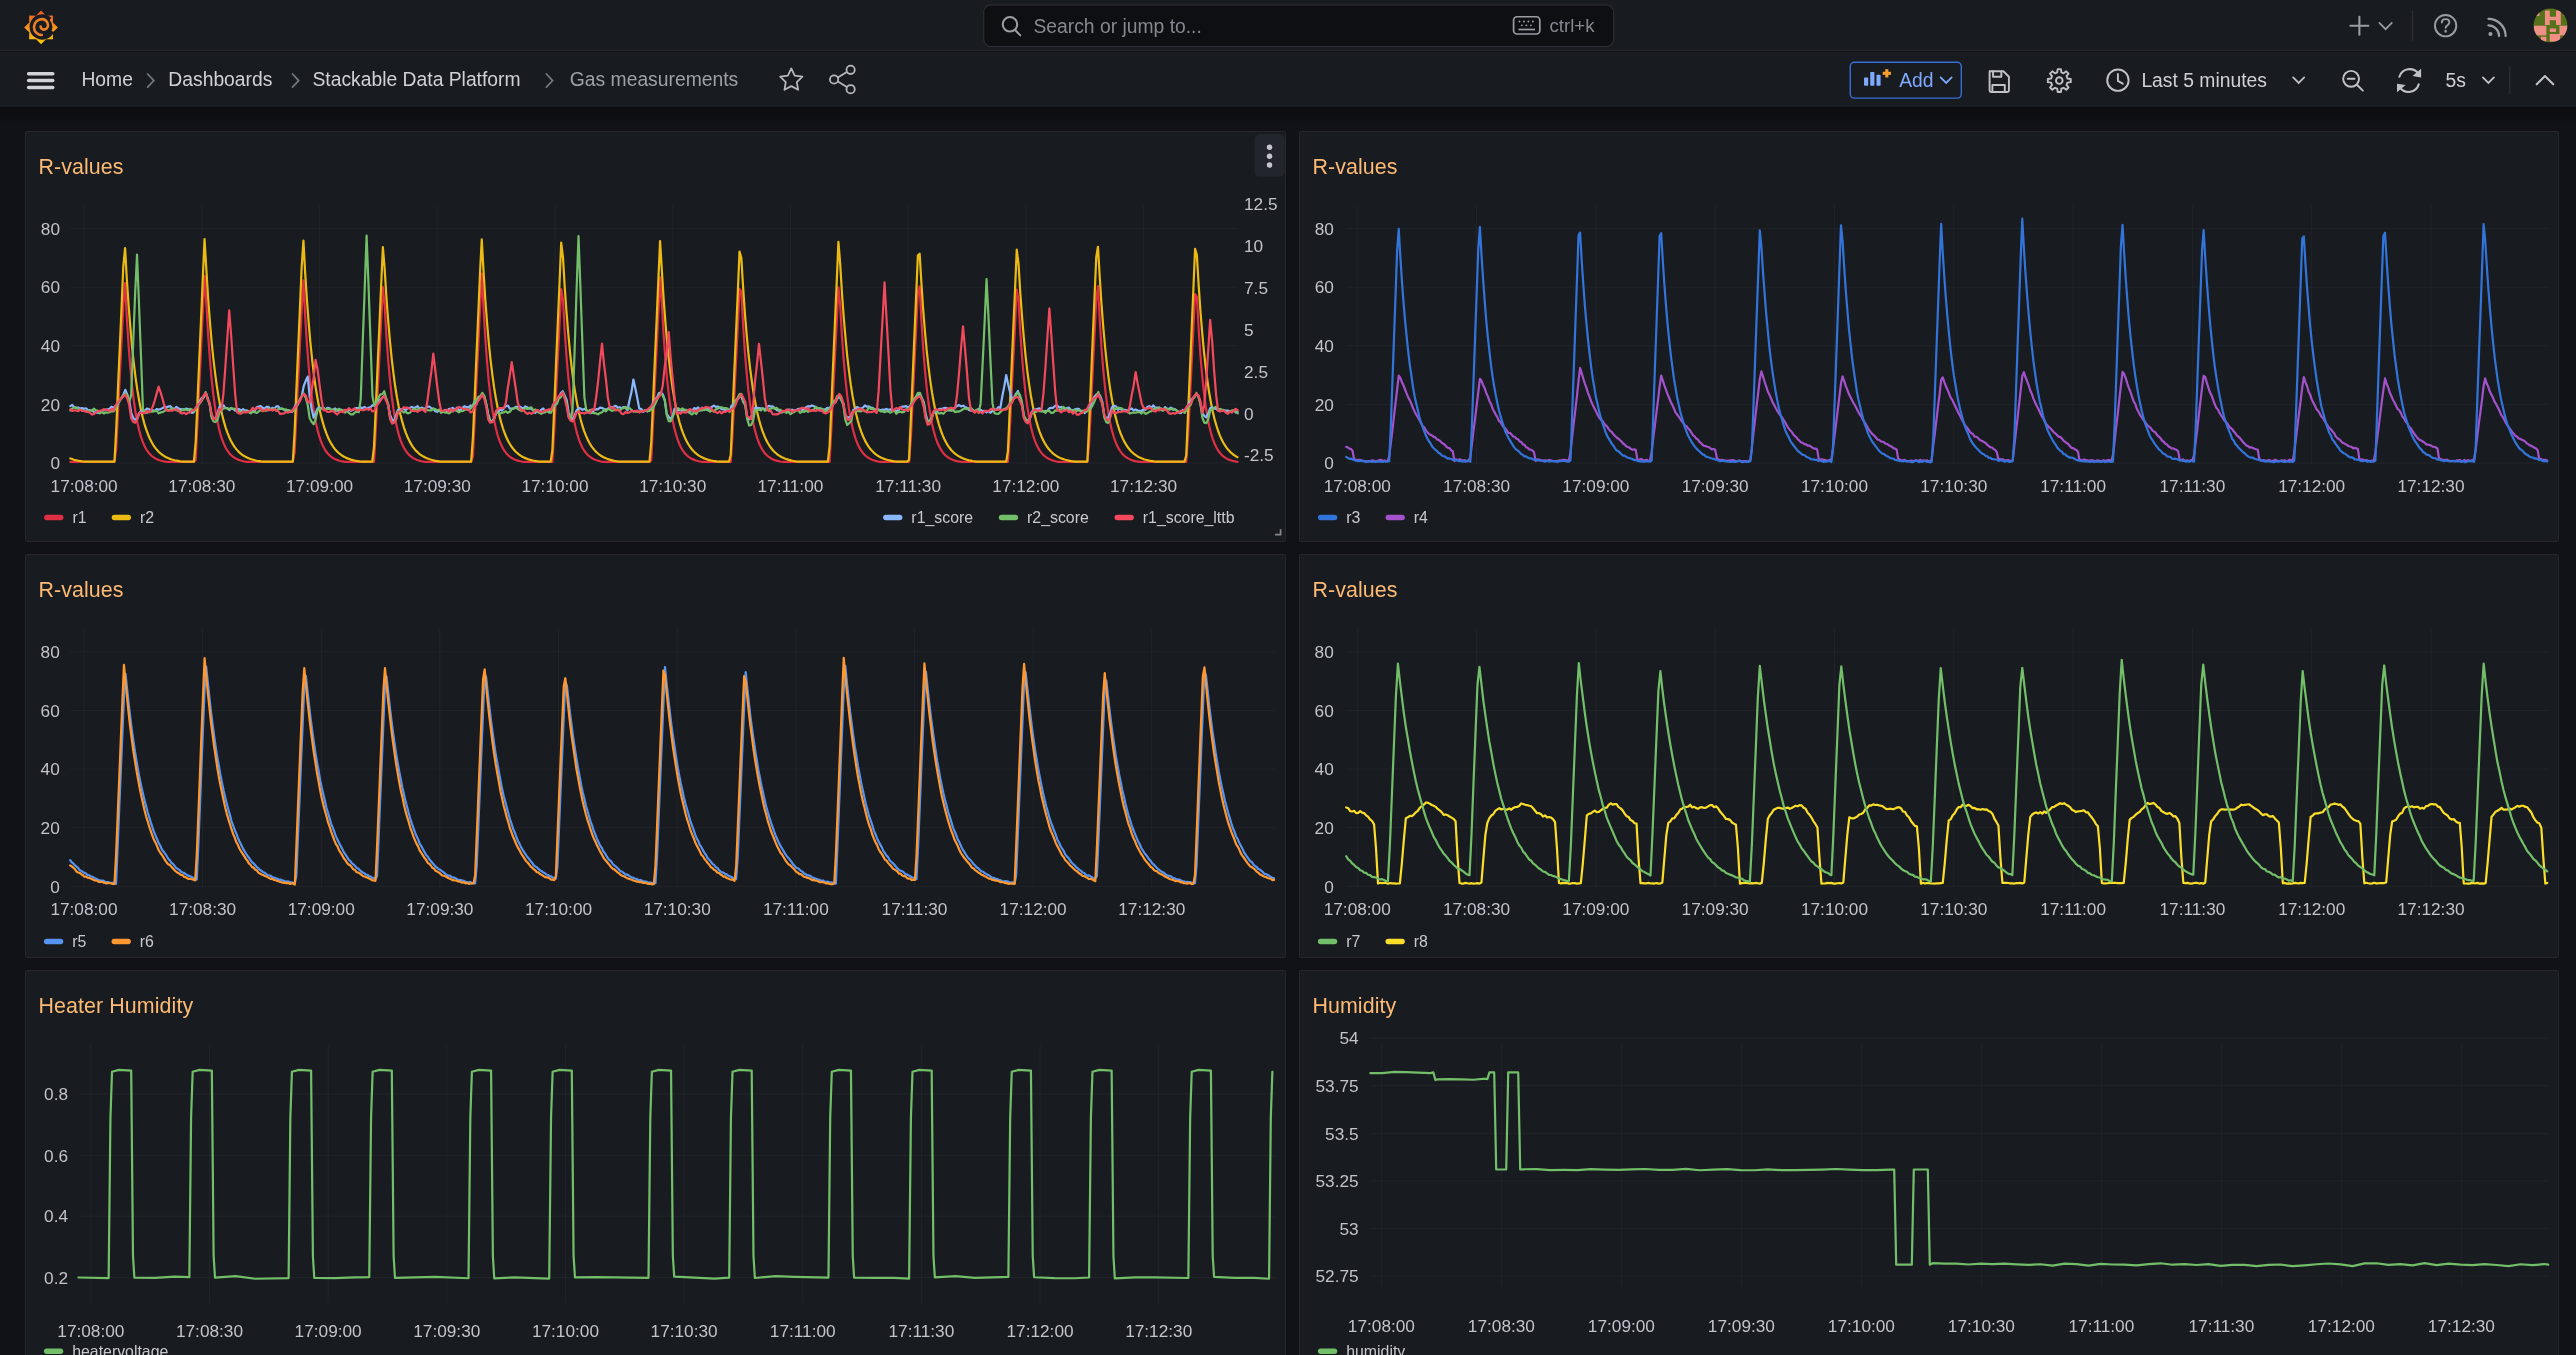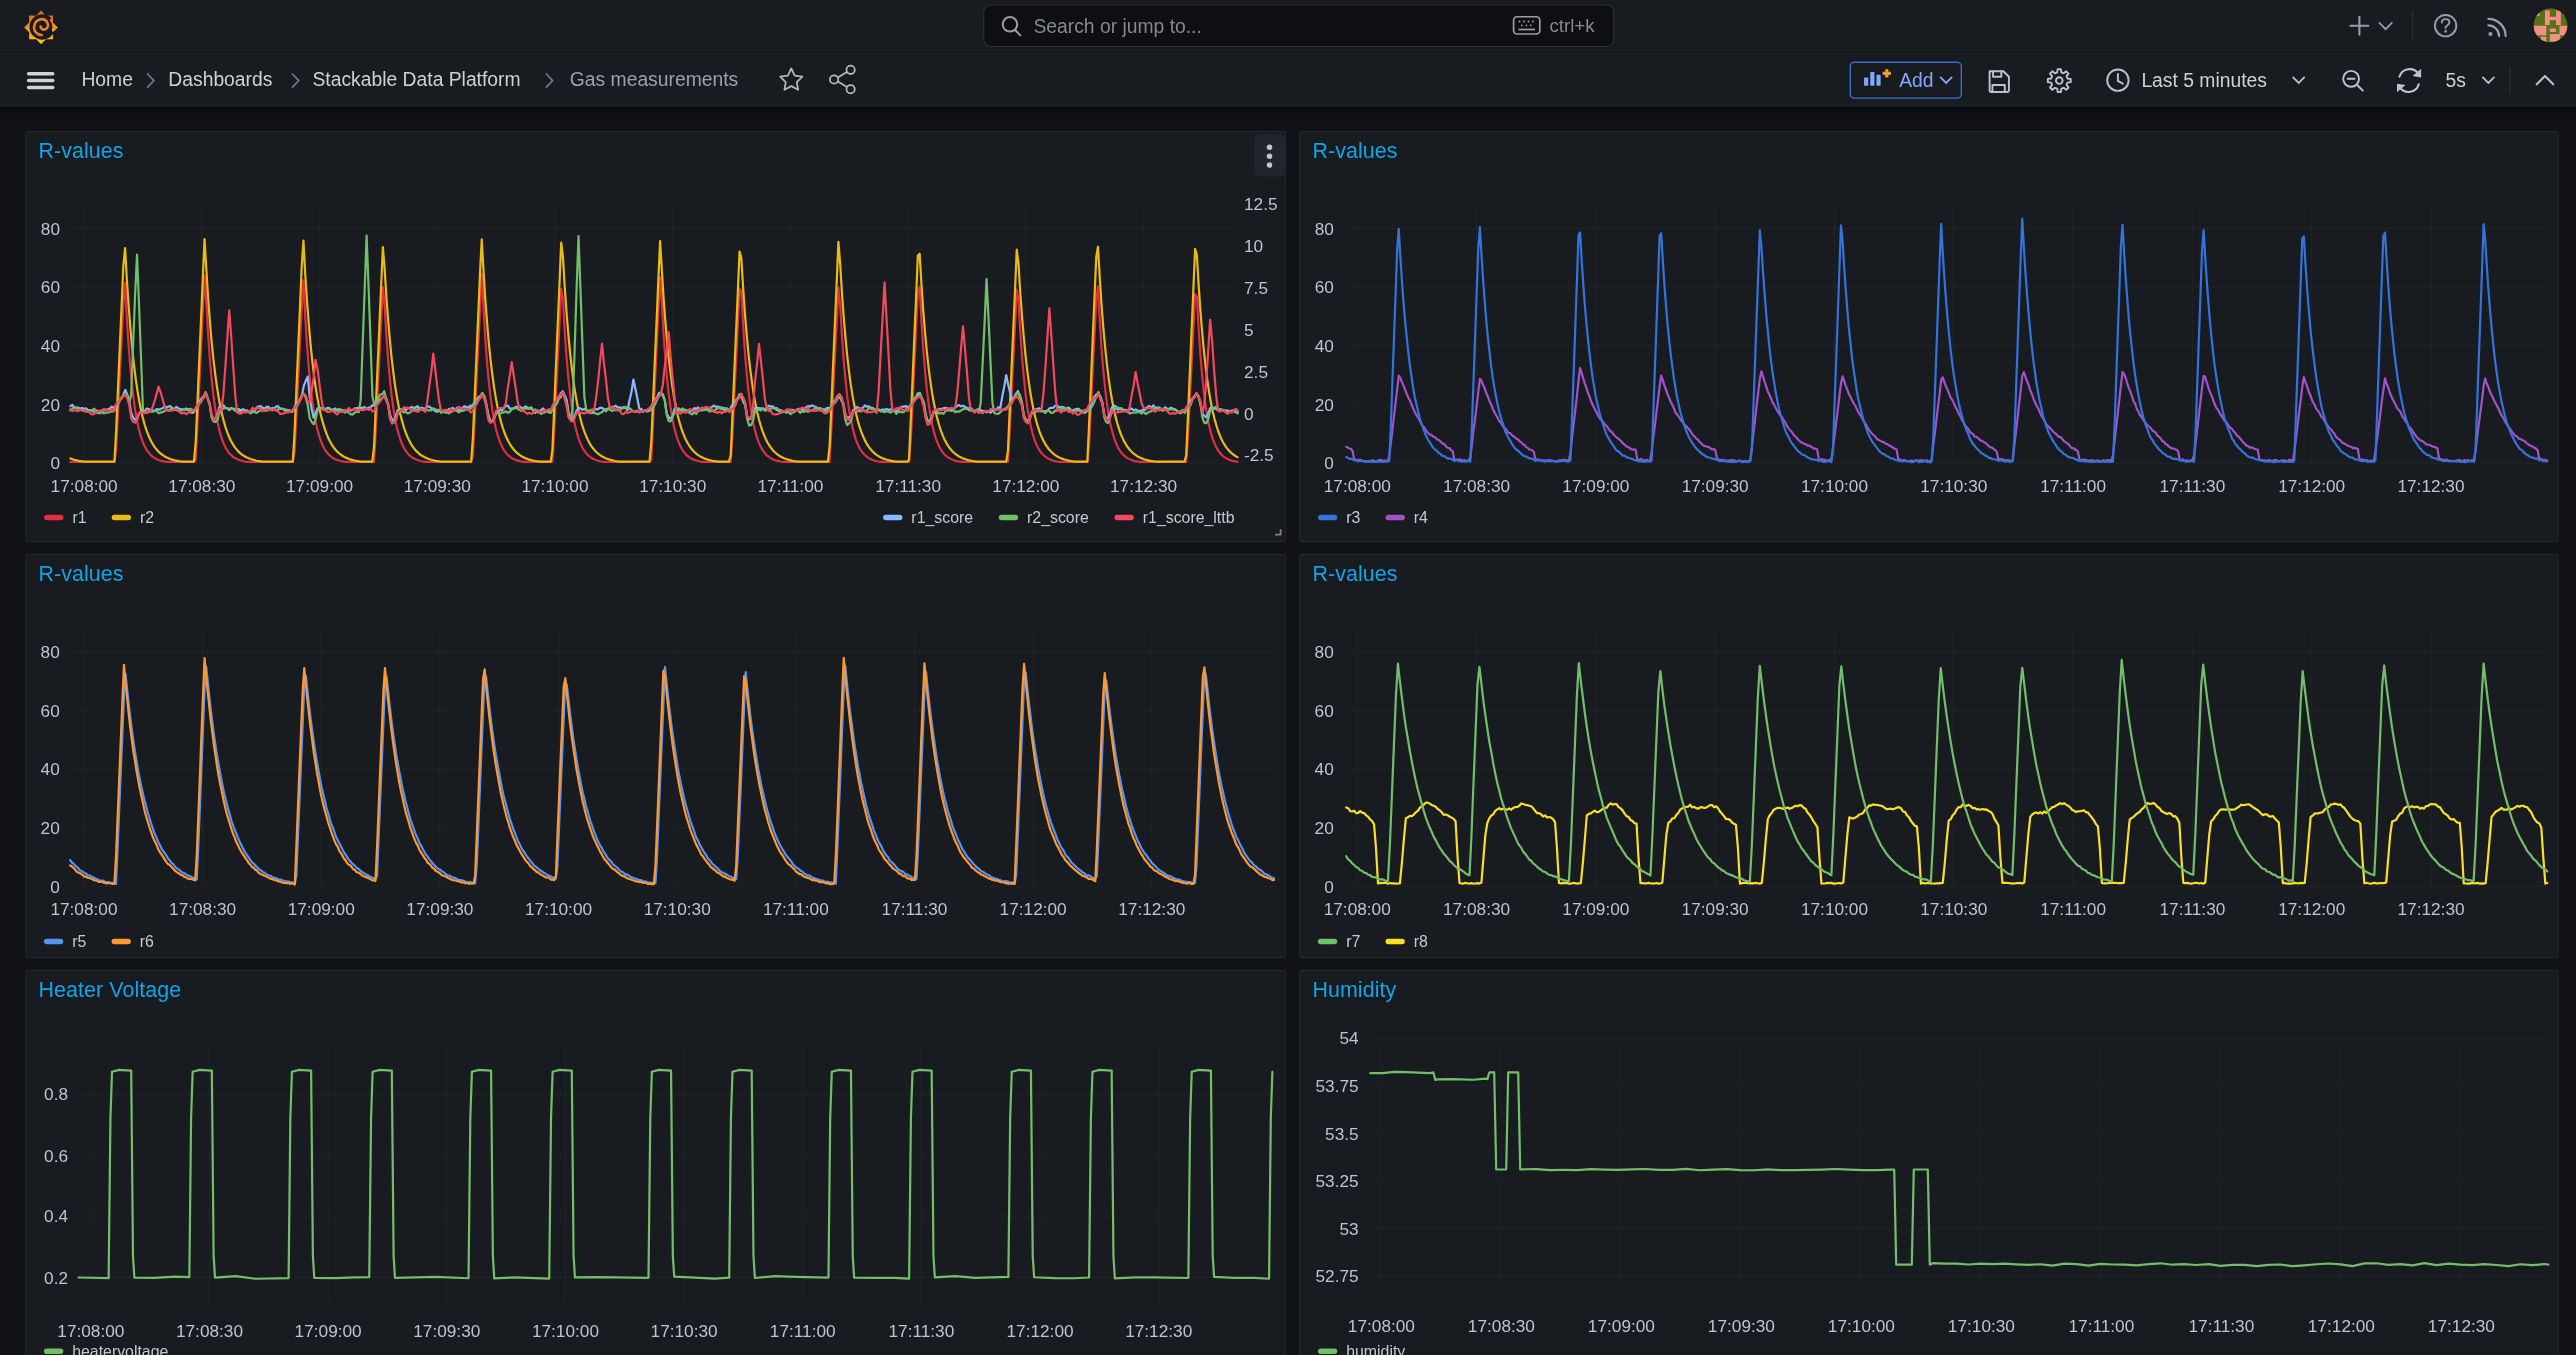--- a/index.html
+++ b/index.html
@@ -1,19 +1,19 @@
 <!DOCTYPE html>
 <html style="font-size:11px"><head><meta charset="utf-8"><style>
 *{margin:0;padding:0;box-sizing:border-box}
 html,body{width:2576px;height:1356px;overflow:hidden;background:#111217;font-family:"Liberation Sans",sans-serif}
 .bar1{position:absolute;left:0;top:0;width:2576px;height:51px;background:#181b1f;border-bottom:0.7px solid #24262c}
 .bar2{position:absolute;left:0;top:52px;width:2576px;height:55px;background:#181b1f}
 .shadow{position:absolute;left:0;top:107px;width:2576px;height:16.6px;background:linear-gradient(rgba(6,7,9,0.55),rgba(6,7,9,0))}
 .panel{position:absolute;background:#181b1f;border:0.7px solid #25272d;border-radius:2.1px}
-.ptitle{position:absolute;left:12.4px;top:7px;font-size:21.4px;font-weight:500;color:#0ea5e9;letter-spacing:0.1px}
+.ptitle{position:absolute;left:12.4px;top:23px;font-size:21.4px;font-weight:500;color:#fdba74;letter-spacing:0.1px}
 .tick{font-size:25px;fill:#c2c3cb}
 .leg{font-size:23px;fill:#c8c9d0}
 svg{overflow:visible}
 </style></head><body>
 <div class="bar1"></div>
 <div class="bar2"></div>
 <div class="shadow"></div>
 <svg width="2576" height="128" viewBox="0 0 3734 185" style="position:absolute;left:0;top:0">
 <defs>
 <linearGradient id="glg" x1="0" y1="0" x2="0" y2="1">
@@ -318,21 +318,21 @@
       <text x="3523" y="1325" text-anchor="middle" class="tick">17:12:30</text>
       <polyline points="1950,1168.7 1952.9,1169.7 1955.8,1174.1 1958.7,1174.5 1961.5,1173.5 1964.4,1176.9 1967.3,1176.5 1970.2,1173.9 1973.1,1176.2 1976,1176.8 1978.8,1180 1981.7,1182.1 1984.6,1185.9 1987.5,1188.3 1990.4,1193.2 1993.2,1227.8 1996.1,1279 1999,1277.9 2001.9,1278.4 2004.8,1277.9 2007.7,1278.2 2010.5,1279.2 2013.4,1278.2 2016.3,1278.7 2019.2,1278.8 2022.1,1279.1 2025,1278.9 2027.8,1278.8 2030.7,1249.8 2033.6,1215.3 2036.5,1184.2 2039.4,1182.9 2042.3,1180.7 2045.2,1181.3 2048,1179.1 2050.9,1175.7 2053.8,1173.7 2056.7,1169.2 2059.6,1166.6 2062.4,1164.8 2065.3,1161.7 2068.2,1161.7 2071.1,1163.1 2074,1165.1 2076.9,1166.2 2079.8,1167.8 2082.6,1170.8 2085.5,1172.8 2088.4,1175.5 2091.3,1179.5 2094.2,1178.8 2097.1,1180 2099.9,1181.9 2102.8,1183.4 2105.7,1185.2 2108.6,1188.6 2111.5,1241.4 2114.3,1278.2 2117.2,1279 2120.1,1279 2123,1278 2125.9,1278.6 2128.8,1279 2131.7,1278.5 2134.5,1279.1 2137.4,1278.9 2140.3,1278.4 2143.2,1279.1 2146.1,1277.4 2148.9,1242.9 2151.8,1208.4 2154.7,1190.9 2157.6,1184.1 2160.5,1180.3 2163.4,1178.2 2166.2,1173.6 2169.1,1171.5 2172,1169.8 2174.9,1171.6 2177.8,1170.4 2180.7,1171.4 2183.6,1171.8 2186.4,1170 2189.3,1172 2192.2,1169.3 2195.1,1168.1 2198,1167.8 2200.8,1166.6 2203.7,1162.9 2206.6,1163.6 2209.5,1164.8 2212.4,1165.2 2215.3,1166.1 2218.2,1167 2221,1169.8 2223.9,1173.4 2226.8,1177 2229.7,1177 2232.6,1178.5 2235.4,1182 2238.3,1180.1 2241.2,1183.3 2244.1,1182.5 2247,1183.3 2249.9,1185.7 2252.8,1189.9 2255.6,1227.8 2258.5,1278.2 2261.4,1278.8 2264.3,1278 2267.2,1278.3 2270.1,1278.1 2272.9,1279.1 2275.8,1279 2278.7,1278.2 2281.6,1278.4 2284.5,1279.2 2287.3,1278.8 2290.2,1278.5 2293.1,1249.8 2296,1215.3 2298.9,1180 2301.8,1177.9 2304.7,1177.2 2307.5,1175.2 2310.4,1173.2 2313.3,1175.3 2316.2,1175.1 2319.1,1173 2321.9,1170.9 2324.8,1169.2 2327.7,1169.1 2330.6,1164.8 2333.5,1162.6 2336.4,1164.6 2339.2,1163.8 2342.1,1163.8 2345,1168.1 2347.9,1170 2350.8,1172.9 2353.7,1177.5 2356.6,1181.4 2359.4,1182.3 2362.3,1187 2365.2,1188.4 2368.1,1191.5 2371,1192.2 2373.8,1241.4 2376.7,1278.4 2379.6,1278.5 2382.5,1278.8 2385.4,1278.6 2388.3,1278.1 2391.2,1278.9 2394,1278.8 2396.9,1279 2399.8,1278.2 2402.7,1279.1 2405.6,1278.9 2408.4,1277.4 2411.3,1242.9 2414.2,1208.4 2417.1,1191.1 2420,1188.8 2422.9,1184.4 2425.8,1184.3 2428.6,1179.7 2431.5,1176.6 2434.4,1171.6 2437.3,1170.2 2440.2,1167.7 2443.1,1168 2445.9,1167.4 2448.8,1164.8 2451.7,1168.7 2454.6,1167.7 2457.5,1169.7 2460.3,1170.5 2463.2,1168.5 2466.1,1168.3 2469,1169.4 2471.9,1168.8 2474.8,1167.1 2477.7,1165.2 2480.5,1165.3 2483.4,1168.3 2486.3,1167.1 2489.2,1169.8 2492.1,1174.7 2494.9,1177.7 2497.8,1181.2 2500.7,1185.4 2503.6,1185.6 2506.5,1186.7 2509.4,1190.4 2512.2,1192.2 2515.1,1193.8 2518,1227.8 2520.9,1279.1 2523.8,1278.3 2526.7,1278.2 2529.6,1278.2 2532.4,1278.5 2535.3,1278.7 2538.2,1278.5 2541.1,1278.6 2544,1278.1 2546.8,1278.6 2549.7,1279.1 2552.6,1278 2555.5,1249.8 2558.4,1215.3 2561.3,1185.5 2564.2,1180 2567,1176.7 2569.9,1171.9 2572.8,1170.5 2575.7,1169.2 2578.6,1169.2 2581.4,1170.1 2584.3,1170.7 2587.2,1169.4 2590.1,1168.8 2593,1170.6 2595.9,1169.5 2598.8,1167.8 2601.6,1166.2 2604.5,1167 2607.4,1165.3 2610.3,1165.6 2613.2,1169.1 2616.1,1170.6 2618.9,1175.9 2621.8,1179.1 2624.7,1183.5 2627.6,1188.7 2630.5,1193 2633.3,1197.8 2636.2,1241.4 2639.1,1279 2642,1278.9 2644.9,1278.8 2647.8,1278.1 2650.7,1278.3 2653.5,1278 2656.4,1279.1 2659.3,1279 2662.2,1278.6 2665.1,1278.3 2667.9,1278.8 2670.8,1277.4 2673.7,1242.9 2676.6,1208.4 2679.5,1183 2682.4,1184.1 2685.2,1184.6 2688.1,1183.4 2691,1181.9 2693.9,1178.8 2696.8,1178.1 2699.7,1176.4 2702.6,1171.5 2705.4,1169.5 2708.3,1165.6 2711.2,1165.9 2714.1,1164.2 2717,1165.1 2719.8,1164.8 2722.7,1165.7 2725.6,1166.2 2728.5,1167.4 2731.4,1169.8 2734.3,1171.2 2737.2,1170.6 2740,1170.5 2742.9,1171.3 2745.8,1170.1 2748.7,1168.8 2751.6,1168.3 2754.4,1169.7 2757.3,1174.6 2760.2,1174.9 2763.1,1180.2 2766,1182.9 2768.9,1188.3 2771.8,1191.9 2774.6,1195.4 2777.5,1196.1 2780.4,1227.8 2783.3,1279.2 2786.2,1277.9 2789.1,1279 2791.9,1278.2 2794.8,1278.3 2797.7,1278.7 2800.6,1278.9 2803.5,1279 2806.3,1278.6 2809.2,1278.8 2812.1,1278.3 2815,1277.9 2817.9,1249.8 2820.8,1215.3 2823.7,1187.4 2826.5,1185.8 2829.4,1179.9 2832.3,1177.2 2835.2,1171.6 2838.1,1168 2840.9,1168.4 2843.8,1164.7 2846.7,1166 2849.6,1166.3 2852.5,1164.9 2855.4,1166.7 2858.2,1169.7 2861.1,1169.3 2864,1171.3 2866.9,1171.2 2869.8,1172 2872.7,1170.9 2875.6,1171.8 2878.4,1171.4 2881.3,1173.7 2884.2,1174.9 2887.1,1178 2890,1185.3 2892.8,1189.7 2895.7,1194.8 2898.6,1241.4 2901.5,1278 2904.4,1278 2907.3,1277.9 2910.2,1278.2 2913,1278.7 2915.9,1278.7 2918.8,1279 2921.7,1278.3 2924.6,1278.4 2927.4,1278.1 2930.3,1278.8 2933.2,1277.4 2936.1,1242.9 2939,1208.4 2941.9,1182.3 2944.8,1178.9 2947.6,1176.9 2950.5,1175.9 2953.4,1177.4 2956.3,1175.5 2959.2,1177.7 2962.1,1174.5 2964.9,1176.6 2967.8,1174.3 2970.7,1171.3 2973.6,1168.2 2976.5,1167.7 2979.3,1165.8 2982.2,1164.4 2985.1,1162.5 2988,1163.8 2990.9,1162.4 2993.8,1164.5 2996.7,1166.2 2999.5,1168.2 3002.4,1172 3005.3,1173.3 3008.2,1175.3 3011.1,1174.2 3013.9,1174 3016.8,1173.6 3019.7,1172.7 3022.6,1175.7 3025.5,1175.9 3028.4,1180.1 3031.2,1183.3 3034.1,1187.3 3037,1192.6 3039.9,1195.8 3042.8,1227.8 3045.7,1278.2 3048.6,1278.8 3051.4,1278.6 3054.3,1278.4 3057.2,1278.1 3060.1,1278 3063,1278.1 3065.8,1277.9 3068.7,1278.5 3071.6,1278.4 3074.5,1278.4 3077.4,1278.2 3080.3,1249.8 3083.2,1215.3 3086,1186.7 3088.9,1183.8 3091.8,1182.3 3094.7,1179.1 3097.6,1176.8 3100.4,1175.3 3103.3,1171.5 3106.2,1169.4 3109.1,1165.5 3112,1162.1 3114.9,1163.5 3117.8,1163.1 3120.6,1162.1 3123.5,1164.4 3126.4,1167.9 3129.3,1169.5 3132.2,1173.9 3135.1,1175.5 3137.9,1177.3 3140.8,1177.9 3143.7,1176.8 3146.6,1178.5 3149.5,1181.6 3152.3,1181.3 3155.2,1185 3158.1,1191.3 3161,1241.4 3163.9,1278.2 3166.8,1278.4 3169.7,1278 3172.5,1278.8 3175.4,1279.1 3178.3,1278.6 3181.2,1278.1 3184.1,1278.1 3186.9,1279 3189.8,1278.3 3192.7,1279.2 3195.6,1277.4 3198.5,1242.9 3201.4,1208.4 3204.2,1188.6 3207.1,1185.9 3210,1181.2 3212.9,1178.2 3215.8,1173.6 3218.7,1171.5 3221.6,1171.5 3224.4,1171.7 3227.3,1171.6 3230.2,1171.4 3233.1,1171.9 3236,1171.9 3238.8,1171.3 3241.7,1169.2 3244.6,1167.6 3247.5,1164.6 3250.4,1165.4 3253.3,1164.8 3256.2,1164.4 3259,1164 3261.9,1166.1 3264.8,1168.1 3267.7,1170.3 3270.6,1171.8 3273.4,1174 3276.3,1177.3 3279.2,1179.8 3282.1,1178.7 3285,1178.7 3287.9,1181.2 3290.8,1182 3293.6,1181.1 3296.5,1184.5 3299.4,1187.6 3302.3,1190.5 3305.2,1227.8 3308.1,1278.6 3310.9,1278.1 3313.8,1279.2 3316.7,1278.7 3319.6,1279.1 3322.5,1278.7 3325.3,1278.1 3328.2,1278.5 3331.1,1278.7 3334,1278.1 3336.9,1278.4 3339.8,1278.2 3342.7,1249.8 3345.5,1215.3 3348.4,1182.5 3351.3,1180.6 3354.2,1177.6 3357.1,1177.2 3359.9,1177.1 3362.8,1176.1 3365.7,1175.6 3368.6,1172 3371.5,1169.5 3374.4,1168.1 3377.2,1164.6 3380.1,1164 3383,1163.1 3385.9,1163.6 3388.8,1164.9 3391.7,1164.2 3394.6,1167.7 3397.4,1169.5 3400.3,1173.5 3403.2,1177.9 3406.1,1182.1 3409,1184.7 3411.8,1186.9 3414.7,1188 3417.6,1188.5 3420.5,1192.1 3423.4,1241.4 3426.3,1278.6 3429.2,1277.9 3432,1278.6 3434.9,1279.1 3437.8,1278.8 3440.7,1277.9 3443.6,1278.8 3446.4,1278.6 3449.3,1278.2 3452.2,1278.5 3455.1,1278.3 3458,1277.4 3460.9,1242.9 3463.8,1208.4 3466.6,1189.1 3469.5,1187.8 3472.4,1186.6 3475.3,1181.4 3478.2,1177.6 3481.1,1176.5 3483.9,1170 3486.8,1167.9 3489.7,1167 3492.6,1168 3495.5,1166.9 3498.3,1168.5 3501.2,1167.7 3504.1,1167.9 3507,1170.5 3509.9,1169.2 3512.8,1170.4 3515.7,1166.8 3518.5,1166.5 3521.4,1164.2 3524.3,1163.6 3527.2,1164.2 3530.1,1164.2 3532.9,1167.4 3535.8,1168.1 3538.7,1172.6 3541.6,1176.8 3544.5,1178.6 3547.4,1180.7 3550.2,1184.7 3553.1,1186.2 3556,1185.5 3558.9,1188.8 3561.8,1190.8 3564.7,1191 3567.6,1227.8 3570.4,1278.8 3573.3,1278.9 3576.2,1279 3579.1,1279.1 3582,1278 3584.8,1278.4 3587.7,1278.6 3590.6,1278 3593.5,1279.2 3596.4,1278.7 3599.3,1279.1 3602.2,1278.3 3605,1249.8 3607.9,1215.3 3610.8,1182 3613.7,1178.7 3616.6,1174.8 3619.4,1173.3 3622.3,1171.7 3625.2,1169.2 3628.1,1171.8 3631,1171.9 3633.9,1171.4 3636.8,1170.3 3639.6,1171.7 3642.5,1170 3645.4,1168.3 3648.3,1166.3 3651.2,1167.5 3654.1,1166.2 3656.9,1166.2 3659.8,1167.9 3662.7,1168.4 3665.6,1172.4 3668.5,1176 3671.3,1182.5 3674.2,1187 3677.1,1190.5 3680,1191.7 3682.9,1198 3685.8,1241.4 3688.7,1279 3691.5,1278.1" fill="none" stroke="#FADE2A" stroke-width="3.2" stroke-linejoin="round" stroke-linecap="round"></polyline>
       <polyline points="1950,1239.4 1952.9,1244 1955.8,1246.1 1958.7,1249.9 1961.5,1252 1964.4,1255 1967.3,1256.3 1970.2,1259.7 1973.1,1260.5 1976,1263.3 1978.8,1263.6 1981.7,1266.2 1984.6,1266.7 1987.5,1269.2 1990.4,1269.6 1993.2,1270.3 1996.1,1271.9 1999,1273.1 2001.9,1272.7 2004.8,1273.6 2007.7,1275.6 2010.5,1275.1 2013.4,1221.2 2016.3,1149.9 2019.2,1077.7 2022.1,1006.9 2025,960 2027.8,985.3 2030.7,1008.9 2033.6,1031.9 2036.5,1052.1 2039.4,1069 2042.3,1086.8 2045.2,1102.3 2048,1116.5 2050.9,1130.3 2053.8,1142.6 2056.7,1153 2059.6,1163.5 2062.4,1173.3 2065.3,1183 2068.2,1190.6 2071.1,1197.8 2074,1204.2 2076.9,1211.4 2079.8,1216 2082.6,1221.6 2085.5,1227 2088.4,1231 2091.3,1235.6 2094.2,1238.4 2097.1,1242.2 2099.9,1246.2 2102.8,1248.4 2105.7,1251.7 2108.6,1254.3 2111.5,1257.2 2114.3,1257.8 2117.2,1259.7 2120.1,1261.6 2123,1264.3 2125.9,1266.1 2128.8,1266.8 2131.7,1207.5 2134.5,1135.1 2137.4,1063.4 2140.3,991.2 2143.2,964.7 2146.1,989.8 2148.9,1014 2151.8,1034.7 2154.7,1055 2157.6,1073.7 2160.5,1089.2 2163.4,1105.8 2166.2,1119.6 2169.1,1133.2 2172,1144.6 2174.9,1156.4 2177.8,1165.2 2180.7,1174.8 2183.6,1183.6 2186.4,1191.4 2189.3,1199.3 2192.2,1205.7 2195.1,1211.4 2198,1218.3 2200.8,1223.6 2203.7,1226.9 2206.6,1232.7 2209.5,1235.6 2212.4,1239.8 2215.3,1244.1 2218.2,1245.9 2221,1249.7 2223.9,1251.8 2226.8,1254.6 2229.7,1257.3 2232.6,1258.9 2235.4,1261.5 2238.3,1262.1 2241.2,1264.3 2244.1,1266.4 2247,1266.6 2249.9,1268.2 2252.8,1268.7 2255.6,1269.8 2258.5,1271.7 2261.4,1272.6 2264.3,1273.6 2267.2,1274.4 2270.1,1275.4 2272.9,1275 2275.8,1222.8 2278.7,1150.9 2281.6,1078.8 2284.5,1006.7 2287.3,959.3 2290.2,986.2 2293.1,1008.8 2296,1031.7 2298.9,1052 2301.8,1070.7 2304.7,1087.3 2307.5,1102.4 2310.4,1116.7 2313.3,1130.1 2316.2,1143.2 2319.1,1153.6 2321.9,1164.8 2324.8,1173.3 2327.7,1183.3 2330.6,1190.4 2333.5,1197.1 2336.4,1203.9 2339.2,1210.4 2342.1,1217.4 2345,1222.6 2347.9,1226.1 2350.8,1231.2 2353.7,1235.3 2356.6,1240.1 2359.4,1242.8 2362.3,1245.2 2365.2,1249.2 2368.1,1251.2 2371,1253.7 2373.8,1256.2 2376.7,1258.4 2379.6,1261.2 2382.5,1262.4 2385.4,1264 2388.3,1265.4 2391.2,1267.3 2394,1208.7 2396.9,1138.9 2399.8,1068.8 2402.7,999.1 2405.6,971 2408.4,997.1 2411.3,1020.3 2414.2,1040.5 2417.1,1060 2420,1077.7 2422.9,1093.7 2425.8,1108.9 2428.6,1122.5 2431.5,1135.8 2434.4,1147.6 2437.3,1159.2 2440.2,1169 2443.1,1177.5 2445.9,1186.9 2448.8,1193.8 2451.7,1200.9 2454.6,1206.8 2457.5,1213.9 2460.3,1219.1 2463.2,1223.9 2466.1,1228.8 2469,1233.2 2471.9,1237.5 2474.8,1241.4 2477.7,1243.7 2480.5,1247.9 2483.4,1249.6 2486.3,1252.6 2489.2,1255.5 2492.1,1257.2 2494.9,1259.9 2497.8,1260.7 2500.7,1263.8 2503.6,1264.8 2506.5,1266.1 2509.4,1267.1 2512.2,1268.4 2515.1,1270.1 2518,1270.4 2520.9,1272 2523.8,1271.9 2526.7,1274.4 2529.6,1275.1 2532.4,1275.7 2535.3,1276.4 2538.2,1222.8 2541.1,1152 2544,1081.1 2546.8,1009.9 2549.7,963.5 2552.6,988.1 2555.5,1012 2558.4,1033.4 2561.3,1053.8 2564.2,1071.6 2567,1088.9 2569.9,1105.1 2572.8,1119 2575.7,1131.6 2578.6,1144 2581.4,1154.6 2584.3,1166 2587.2,1174.8 2590.1,1184.1 2593,1191 2595.9,1198.3 2598.8,1205.1 2601.6,1211.5 2604.5,1217.9 2607.4,1222.1 2610.3,1227.8 2613.2,1231.1 2616.1,1235.4 2618.9,1239.1 2621.8,1243.3 2624.7,1247.1 2627.6,1248.9 2630.5,1252.6 2633.3,1254.1 2636.2,1256.8 2639.1,1258.1 2642,1260.8 2644.9,1262.6 2647.8,1263.3 2650.7,1265.4 2653.5,1266.9 2656.4,1207.1 2659.3,1135.4 2662.2,1064.4 2665.1,991.3 2667.9,964.2 2670.8,990.1 2673.7,1012.9 2676.6,1034.6 2679.5,1055.5 2682.4,1072.7 2685.2,1089.3 2688.1,1105.7 2691,1120.3 2693.9,1133.1 2696.8,1144.3 2699.7,1156.1 2702.6,1166.4 2705.4,1175.2 2708.3,1184.3 2711.2,1191.6 2714.1,1199.9 2717,1205.6 2719.8,1212.3 2722.7,1218 2725.6,1223.8 2728.5,1228.2 2731.4,1232.8 2734.3,1236.9 2737.2,1240.5 2740,1243.4 2742.9,1246.3 2745.8,1249.6 2748.7,1252.3 2751.6,1254.1 2754.4,1257 2757.3,1259.5 2760.2,1261 2763.1,1262 2766,1264.8 2768.9,1266 2771.8,1266.5 2774.6,1268.9 2777.5,1269.3 2780.4,1270.8 2783.3,1271.1 2786.2,1272.9 2789.1,1272.7 2791.9,1273.4 2794.8,1275.1 2797.7,1276.2 2800.6,1223.8 2803.5,1152.6 2806.3,1082.5 2809.2,1011.7 2812.1,966.7 2815,991.9 2817.9,1015.6 2820.8,1036.6 2823.7,1055.8 2826.5,1073.6 2829.4,1090.6 2832.3,1106.1 2835.2,1120.2 2838.1,1134.1 2840.9,1145.3 2843.8,1157 2846.7,1167.4 2849.6,1175.2 2852.5,1184.3 2855.4,1193.1 2858.2,1199.9 2861.1,1206.7 2864,1212.4 2866.9,1217.8 2869.8,1223.6 2872.7,1228.3 2875.6,1232.7 2878.4,1237.2 2881.3,1239.8 2884.2,1243.7 2887.1,1247.4 2890,1248.9 2892.8,1252.7 2895.7,1255.6 2898.6,1256.4 2901.5,1258.7 2904.4,1260.5 2907.3,1263 2910.2,1264.9 2913,1265.2 2915.9,1266.8 2918.8,1207.7 2921.7,1136.1 2924.6,1064.5 2927.4,994 2930.3,966.4 2933.2,990.6 2936.1,1014.4 2939,1036.8 2941.9,1056.4 2944.8,1073.5 2947.6,1090 2950.5,1106.3 2953.4,1119.6 2956.3,1133.5 2959.2,1145.3 2962.1,1156.1 2964.9,1167.1 2967.8,1175.6 2970.7,1184 2973.6,1192.4 2976.5,1198.8 2979.3,1206.7 2982.2,1212.5 2985.1,1218.1 2988,1223.7 2990.9,1228.4 2993.8,1231.7 2996.7,1236.5 2999.5,1240.1 3002.4,1244 3005.3,1246.6 3008.2,1250.4 3011.1,1253.1 3013.9,1254.1 3016.8,1257.4 3019.7,1258.8 3022.6,1260.4 3025.5,1263.6 3028.4,1264.2 3031.2,1266.6 3034.1,1267.1 3037,1268.6 3039.9,1269.9 3042.8,1270.2 3045.7,1272.2 3048.6,1273.1 3051.4,1273.4 3054.3,1273.7 3057.2,1275.6 3060.1,1275.7 3063,1220.4 3065.8,1148.2 3068.7,1075.9 3071.6,1002.5 3074.5,954.6 3077.4,981.7 3080.3,1005.6 3083.2,1028.2 3086,1048.5 3088.9,1067.3 3091.8,1083.7 3094.7,1100.8 3097.6,1115.1 3100.4,1127.9 3103.3,1141.2 3106.2,1151.2 3109.1,1163 3112,1171.6 3114.9,1180.7 3117.8,1189.8 3120.6,1196.1 3123.5,1204.2 3126.4,1210.5 3129.3,1215.4 3132.2,1220.3 3135.1,1226.7 3137.9,1230.8 3140.8,1235.3 3143.7,1238.5 3146.6,1242.7 3149.5,1246 3152.3,1248.1 3155.2,1251.8 3158.1,1254.4 3161,1256.1 3163.9,1258.8 3166.8,1261 3169.7,1262.6 3172.5,1264.2 3175.4,1265.4 3178.3,1266.1 3181.2,1207.5 3184.1,1135.2 3186.9,1062.3 3189.8,990.4 3192.7,961.5 3195.6,987.7 3198.5,1011.4 3201.4,1032.9 3204.2,1052.9 3207.1,1071 3210,1089.1 3212.9,1103.7 3215.8,1117.8 3218.7,1132.2 3221.6,1142.9 3224.4,1154.5 3227.3,1165.2 3230.2,1173.9 3233.1,1183.8 3236,1190.3 3238.8,1199.1 3241.7,1205.7 3244.6,1211.7 3247.5,1216.8 3250.4,1221.9 3253.3,1226.7 3256.2,1232.1 3259,1235.8 3261.9,1239.5 3264.8,1243.3 3267.7,1246.4 3270.6,1248.9 3273.4,1251.5 3276.3,1255.2 3279.2,1257.5 3282.1,1258 3285,1261.5 3287.9,1261.9 3290.8,1263.6 3293.6,1266.2 3296.5,1266.2 3299.4,1268.7 3302.3,1270.2 3305.2,1269.8 3308.1,1271.8 3310.9,1271.7 3313.8,1273 3316.7,1274.8 3319.6,1274.2 3322.5,1275.7 3325.3,1224.7 3328.2,1154.1 3331.1,1085.9 3334,1015.6 3336.9,971 3339.8,995.9 3342.7,1018.3 3345.5,1040.3 3348.4,1060 3351.3,1077.1 3354.2,1093 3357.1,1108.1 3359.9,1122.1 3362.8,1135.4 3365.7,1147.4 3368.6,1157.3 3371.5,1167.3 3374.4,1177.8 3377.2,1186.2 3380.1,1193.1 3383,1200.1 3385.9,1207.3 3388.8,1213.1 3391.7,1219.4 3394.6,1223.8 3397.4,1229.4 3400.3,1232.9 3403.2,1237.9 3406.1,1240.7 3409,1243.9 3411.8,1247.5 3414.7,1249.8 3417.6,1253.1 3420.5,1255 3423.4,1256.9 3426.3,1259.7 3429.2,1262.1 3432,1263.4 3434.9,1265.1 3437.8,1265.7 3440.7,1267.1 3443.6,1207.3 3446.4,1135.7 3449.3,1063.5 3452.2,991 3455.1,962.8 3458,989.5 3460.9,1011.8 3463.8,1033.7 3466.6,1053.5 3469.5,1071.8 3472.4,1088.4 3475.3,1104.3 3478.2,1118.2 3481.1,1131.5 3483.9,1144.3 3486.8,1155.3 3489.7,1165 3492.6,1175.3 3495.5,1184.2 3498.3,1191.2 3501.2,1198.2 3504.1,1204.9 3507,1210.9 3509.9,1218.1 3512.8,1222.9 3515.7,1228 3518.5,1232.1 3521.4,1236.5 3524.3,1240.2 3527.2,1243.6 3530.1,1246.1 3532.9,1250 3535.8,1252.8 3538.7,1254.7 3541.6,1256.1 3544.5,1259.1 3547.4,1260 3550.2,1262.3 3553.1,1264.6 3556,1265.4 3558.9,1266.8 3561.8,1268.8 3564.7,1270.4 3567.6,1271 3570.4,1271.8 3573.3,1272.7 3576.2,1274 3579.1,1273.9 3582,1274.9 3584.8,1275.1 3587.7,1221.3 3590.6,1150.9 3593.5,1079 3596.4,1007 3599.3,960.2 3602.2,986.7 3605,1009.7 3607.9,1031.8 3610.8,1051.5 3613.7,1069.4 3616.6,1087.3 3619.4,1103.6 3622.3,1116.5 3625.2,1130.9 3628.1,1143.4 3631,1154.1 3633.9,1163.9 3636.8,1173.7 3639.6,1182.9 3642.5,1191.2 3645.4,1198.2 3648.3,1205.3 3651.2,1211.1 3654.1,1216.4 3656.9,1221.7 3659.8,1226.6 3662.7,1232.2 3665.6,1235.3 3668.5,1239 3671.3,1243.1 3674.2,1245.3 3677.1,1248.6 3680,1252.3 3682.9,1254.8 3685.8,1257.2 3688.7,1258.8 3691.5,1261.4" fill="none" stroke="#73BF69" stroke-width="3.2" stroke-linejoin="round" stroke-linecap="round"></polyline>
       <rect x="1909" y="1359" width="28" height="8" rx="4" fill="#73BF69"></rect>
       <text x="1950" y="1371" class="leg">r7</text>
       <rect x="2007" y="1359" width="28" height="8" rx="4" fill="#FADE2A"></rect>
       <text x="2048" y="1371" class="leg">r8</text>
     </svg>
   </div>
 <div class="panel" style="left:25px;top:970px;width:1261px;height:404px">
-    <div class="ptitle">Heater Voltage</div>
+    <div class="ptitle">Heater Humidity</div>
     <svg width="1261" height="404" viewBox="36 1406 1828 585" style="position:absolute;left:0;top:0">
       <line x1="112" y1="1584" x2="1847" y2="1584" stroke="rgba(204,204,220,0.08)"></line>
       <text x="97" y="1593" text-anchor="end" class="tick">0.8</text>
       <line x1="112" y1="1673" x2="1847" y2="1673" stroke="rgba(204,204,220,0.08)"></line>
       <text x="97" y="1682" text-anchor="end" class="tick">0.6</text>
       <line x1="112" y1="1761" x2="1847" y2="1761" stroke="rgba(204,204,220,0.08)"></line>
       <text x="97" y="1770" text-anchor="end" class="tick">0.4</text>
       <line x1="112" y1="1850" x2="1847" y2="1850" stroke="rgba(204,204,220,0.08)"></line>
       <text x="97" y="1859" text-anchor="end" class="tick">0.2</text>
       <line x1="130" y1="1512" x2="130" y2="1887" stroke="rgba(204,204,220,0.08)"></line>

